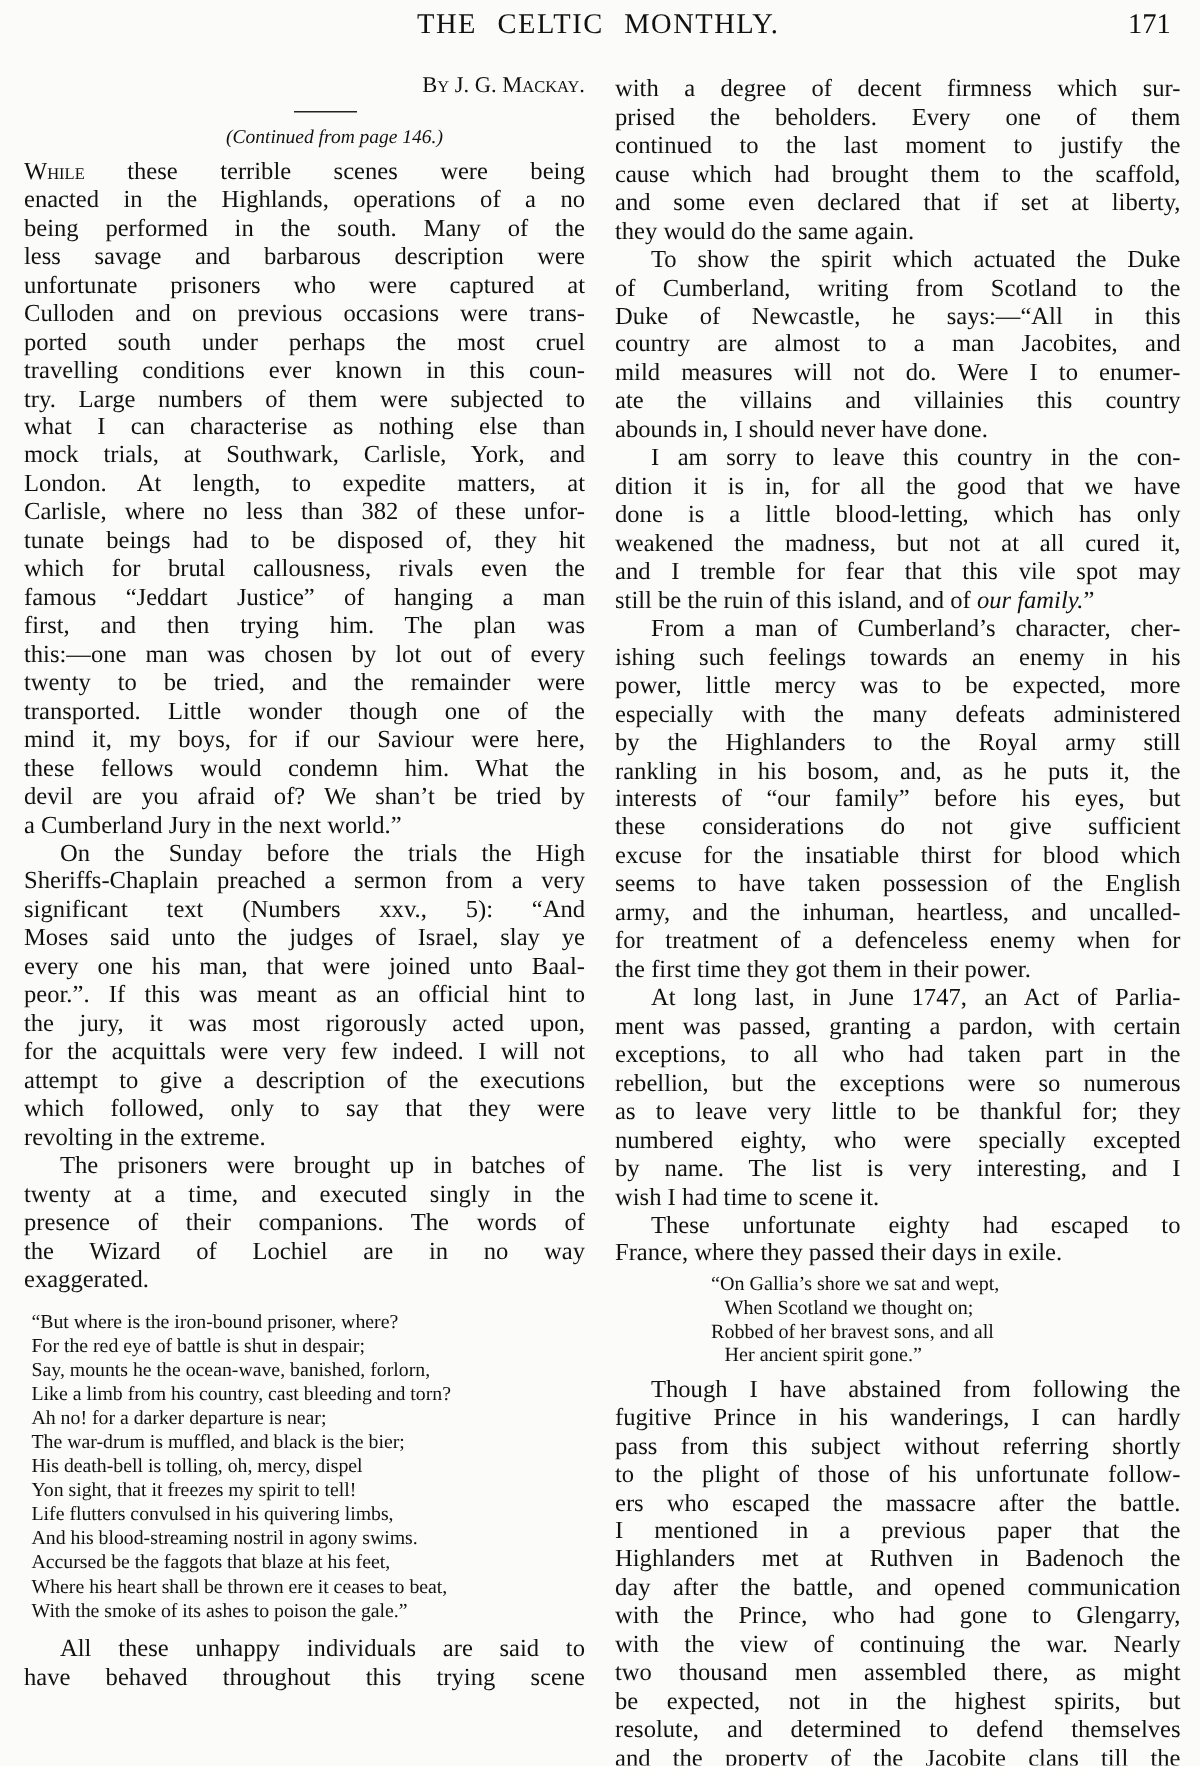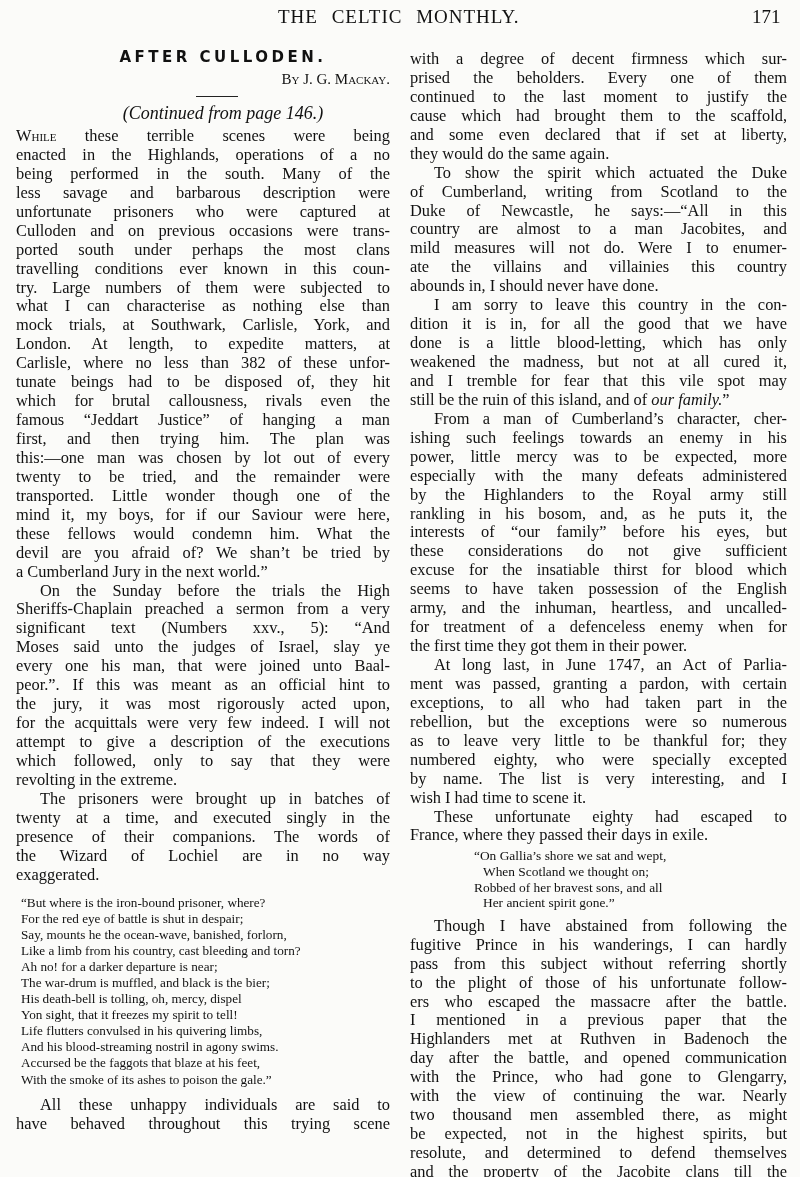--- a/index.html
+++ b/index.html
@@ -31,21 +31,21 @@
       height: 22px; line-height: 22px;
     }
     .byline {
       text-align: right; font-size: 15px; height: 22px; line-height: 22px; margin-left: 40px;
       font-variant: small-caps;
     }
     .rule {
       width: 42px; height: 0; border-top: 1.5px solid #222; margin: 6px 0 0 180px;
     }
     .continued {
-      text-align: center; font-style: italic; font-size: 18px; margin: 5px 0 3px 40px;
+      text-align: center; font-style: italic; font-size: 13px; margin: 5px 0 3px 40px;
       height: 22px; line-height: 22px;
     }
     .para { font-size: 16.4px; }
     .line {
       height: 18.95px; line-height: 18.95px; white-space: nowrap;
       text-align: justify; text-align-last: justify;
     }
     .line.last { text-align-last: left; }
     .line.indent { padding-left: 24px; }
     .sc { font-variant: small-caps; }
@@ -57,33 +57,32 @@
   </style>
 </head>
 <body>
 
 <div class="running-head">
   <span class="title">THE CELTIC MONTHLY.</span>
   <span class="pageno">171</span>
 </div>
 
 <div class="col col-left">
-  <div class="article-title">AFTER CULLODEN.</div>
   <div class="byline">By J. G. Mackay.</div>
   <div class="rule"></div>
   <div class="continued">(Continued from page 146.)</div>
 
   <div class="para">
       <div class="line"><span class="sc">While</span> these terrible scenes were being</div>
       <div class="line">enacted in the Highlands, operations of a no</div>
       <div class="line">being performed in the south. Many of the</div>
       <div class="line">less savage and barbarous description were</div>
       <div class="line">unfortunate prisoners who were captured at</div>
       <div class="line">Culloden and on previous occasions were trans-</div>
-      <div class="line">ported south under perhaps the most clans</div>
+      <div class="line">ported south under perhaps the most cruel</div>
       <div class="line">travelling conditions ever known in this coun-</div>
       <div class="line">try. Large numbers of them were subjected to</div>
       <div class="line">what I can characterise as nothing else than</div>
       <div class="line">mock trials, at Southwark, Carlisle, York, and</div>
       <div class="line">London. At length, to expedite matters, at</div>
       <div class="line">Carlisle, where no less than 382 of these unfor-</div>
       <div class="line">tunate beings had to be disposed of, they hit</div>
       <div class="line">which for brutal callousness, rivals even the</div>
       <div class="line">famous “Jeddart Justice” of hanging a man</div>
       <div class="line">first, and then trying him. The plan was</div>
@@ -120,20 +119,21 @@
       <div class="pline">For the red eye of battle is shut in despair;</div>
       <div class="pline">Say, mounts he the ocean-wave, banished, forlorn,</div>
       <div class="pline">Like a limb from his country, cast bleeding and torn?</div>
       <div class="pline">Ah no! for a darker departure is near;</div>
       <div class="pline">The war-drum is muffled, and black is the bier;</div>
       <div class="pline">His death-bell is tolling, oh, mercy, dispel</div>
       <div class="pline">Yon sight, that it freezes my spirit to tell!</div>
       <div class="pline">Life flutters convulsed in his quivering limbs,</div>
       <div class="pline">And his blood-streaming nostril in agony swims.</div>
       <div class="pline">Accursed be the faggots that blaze at his feet,</div>
+      <div class="pline">Where his heart shall be thrown ere it ceases to beat,</div>
       <div class="pline">With the smoke of its ashes to poison the gale.”</div>
     </div>
   <div class="para">
       <div class="line indent">All these unhappy individuals are said to</div>
       <div class="line">have behaved throughout this trying scene</div>
     </div>
 </div>
 
 <div class="col col-right">
   <div class="para">

